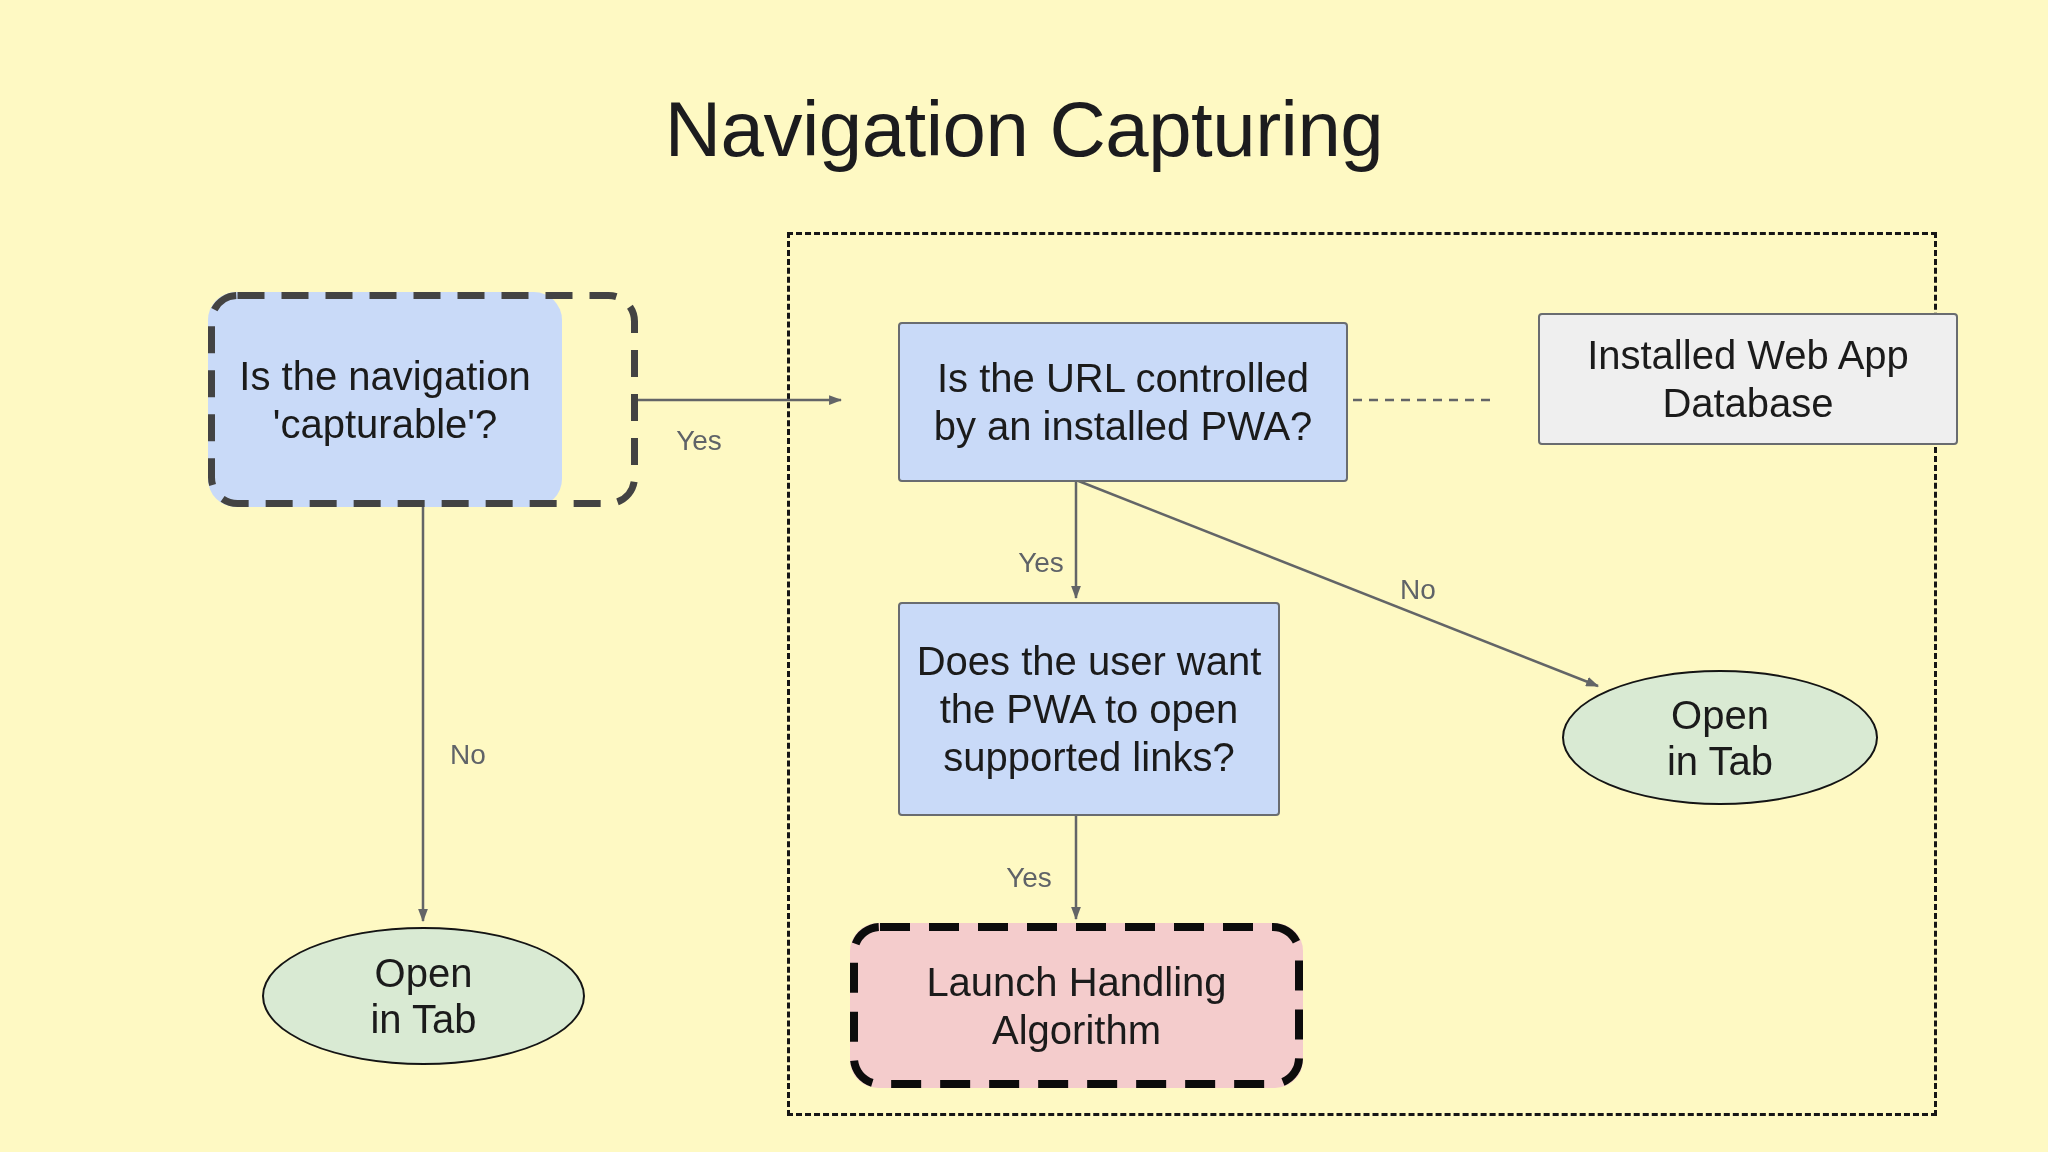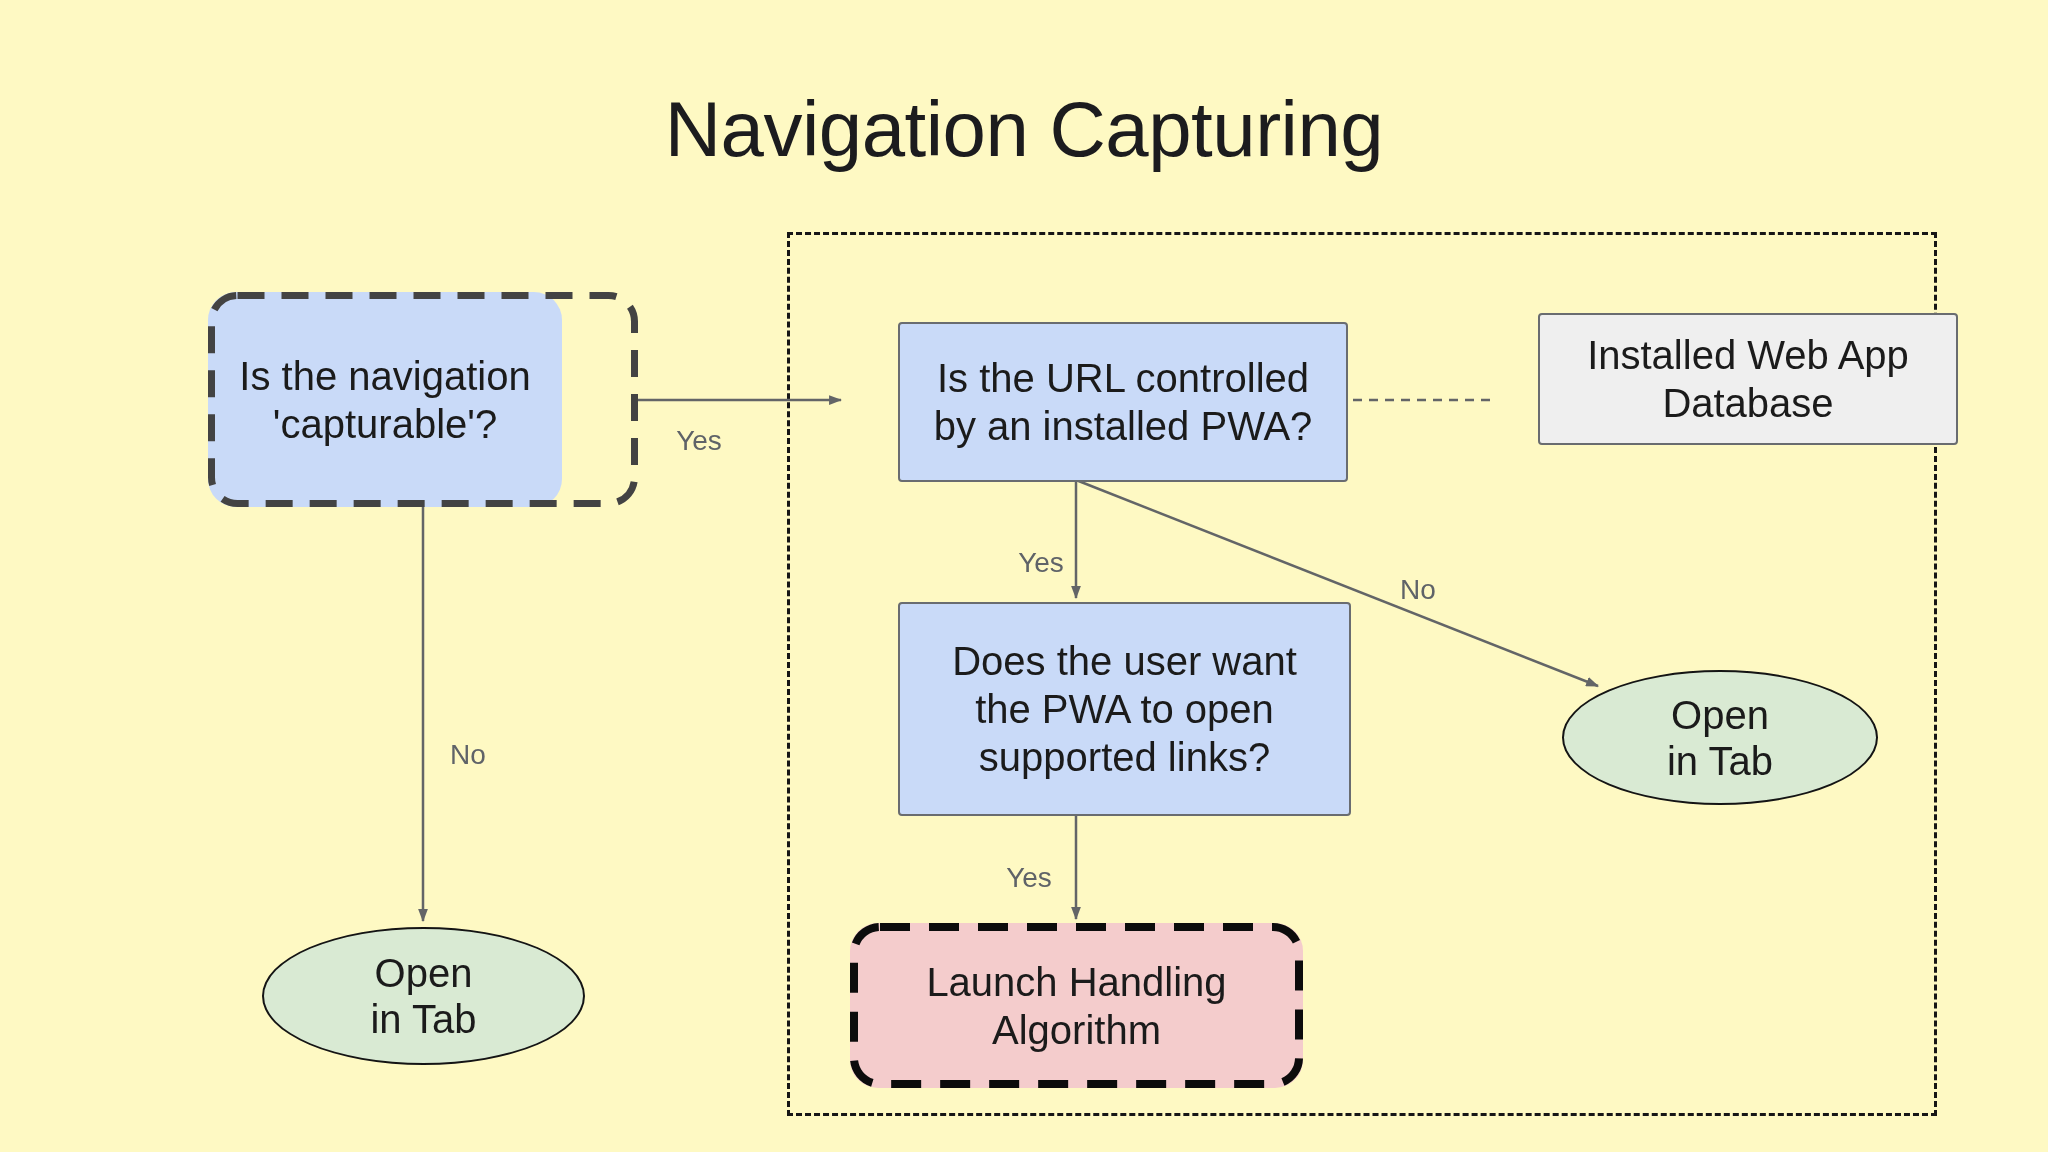--- a/index.html
+++ b/index.html
@@ -134,21 +134,21 @@
   <div class="node blue solid-border" style="left:850px; top:322px; width:450px; height:160px;">
     <div class="node-label">Is the URL controlled
 by an installed PWA?</div>
   </div>
 
   <div class="node gray solid-border" style="left:1490px; top:313px; width:420px; height:132px;">
     <div class="node-label">Installed Web App
 Database</div>
   </div>
 
-  <div class="node blue solid-border" style="left:850px; top:602px; width:453px; height:214px;">
+  <div class="node blue solid-border" style="left:850px; top:602px; width:382px; height:214px;">
     <div class="node-label">Does the user want
 the PWA to open
 supported links?</div>
   </div>
 
   <div class="node pink rounded" style="left:850px; top:923px; width:453px; height:165px;">
     <svg class="dash-svg" width="453" height="165" viewBox="0 0 453 165">
       <rect class="dash-black-stroke" x="4" y="4" width="445" height="157" rx="26" stroke-width="8" stroke-dasharray="30 19"></rect>
     </svg>
     <div class="node-label">Launch Handling

